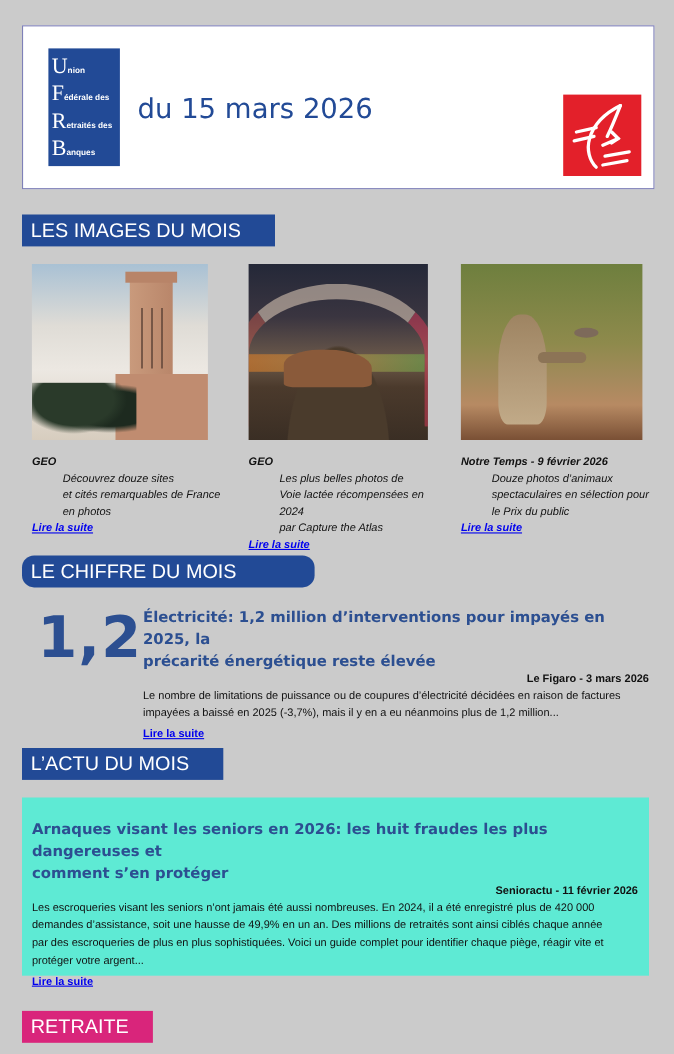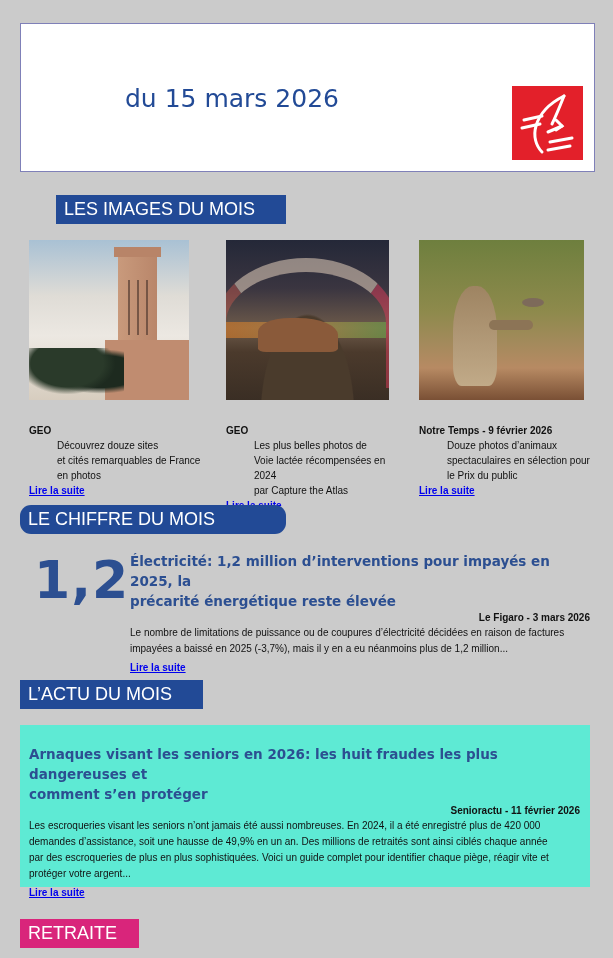--- a/index.html
+++ b/index.html
@@ -18,21 +18,21 @@
   .ce-logo svg { width: 100%; height: 100%; display: block; }
 
   
   .sec { position: absolute; height: 29px; line-height: 29px; color: #fff; font-size: 18px; padding-left: 8px; }
   .sec.blue { background: #224a96; }
   .sec.pink { background: #d9257b; }
 
   
   .img-card { position: absolute; width: 180px; }
   .thumb { width: 160px; height: 160px; position: relative; overflow: hidden; }
-  .card-text { font-size: 10px; line-height: 15px; margin-top: 23px; }
+  .card-text { font-size: 10px; line-height: 15px; margin-top: 13px; font-style: italic; }
   .src { font-weight: bold; display: block; }
   .desc { display: block; padding-left: 28px; }
   .link { color: #0000ee; text-decoration: underline; font-weight: bold; font-size: 10px; display: inline-block; }
 
   
   .t1 { background: linear-gradient(180deg, #a9c1d4 0%, #dfdcd6 35%, #ece8e2 60%, #d7cdbf 100%); }
   .t1 .tower { position: absolute; left: 89px; top: 15px; width: 39px; height: 145px; background: linear-gradient(90deg,#c99a7c,#b9866a); }
   .t1 .tower::before { content:""; position:absolute; left:-4px; top:-8px; width:47px; height:10px; background:#b88468; }
   .t1 .wins { position:absolute; left:95px; top:40px; width:28px; height:55px; background: repeating-linear-gradient(90deg, transparent 0 4px, #5e4337 4px 6px, transparent 6px 9px); opacity:.75; }
   .t1 .church { position: absolute; left: 76px; top: 100px; width: 84px; height: 60px; background: #c08c70; }
@@ -53,38 +53,44 @@
   .art-meta { font-weight: bold; font-size: 10px; line-height: 14px; text-align: right; }
   .art-body { font-size: 10px; line-height: 16px; }
 
   
   .actu-card { position: absolute; left: 20px; top: 725px; width: 570px; height: 162px; background: #5eead4; padding: 19px 10px 0 9px; }
 </style>
 </head>
 <body>
 
 <div class="header">
+  <div class="ufrb-logo">
+    <span class="ufrb-line"><span class="ufrb-big">U</span><span class="ufrb-small">nion</span></span>
+    <span class="ufrb-line"><span class="ufrb-big">F</span><span class="ufrb-small">édérale des</span></span>
+    <span class="ufrb-line"><span class="ufrb-big">R</span><span class="ufrb-small">etraités des</span></span>
+    <span class="ufrb-line"><span class="ufrb-big">B</span><span class="ufrb-small">anques</span></span>
+  </div>
   <div class="subtitle">du 15 mars 2026</div>
   <div class="ce-logo">
     <svg viewBox="0 0 71 74">
       <g fill="none" stroke="#fff" stroke-width="3" stroke-linecap="round">
         <path d="M52 10 C40 16 28 26 24 40 C21 50 24 60 30 66"></path>
         <path d="M52 10 C48 20 44 30 40 38"></path>
         <path d="M12 34 L30 30"></path>
         <path d="M10 42 L28 38"></path>
         <path d="M36 46 L50 40"></path>
         <path d="M38 56 L60 52"></path>
         <path d="M36 64 L58 60"></path>
         <path d="M44 34 L50 40 L44 44"></path>
       </g>
     </svg>
   </div>
 </div>
 
-<div class="sec blue" style="left:20px; top:195px; width:230px;margin-left:36px;">LES IMAGES DU MOIS</div>
+<div class="sec blue" style="left:20px; top:195px; width:230px;">LES IMAGES DU MOIS</div>
 
 <div class="img-card" style="left:29px; top:240px;">
   <div class="thumb t1">
     <div class="tower"></div>
       <div class="wins"></div>
       <div class="church"></div>
       <div class="palm"></div>
   </div>
   <div class="card-text">
     <span class="src">GEO</span>

